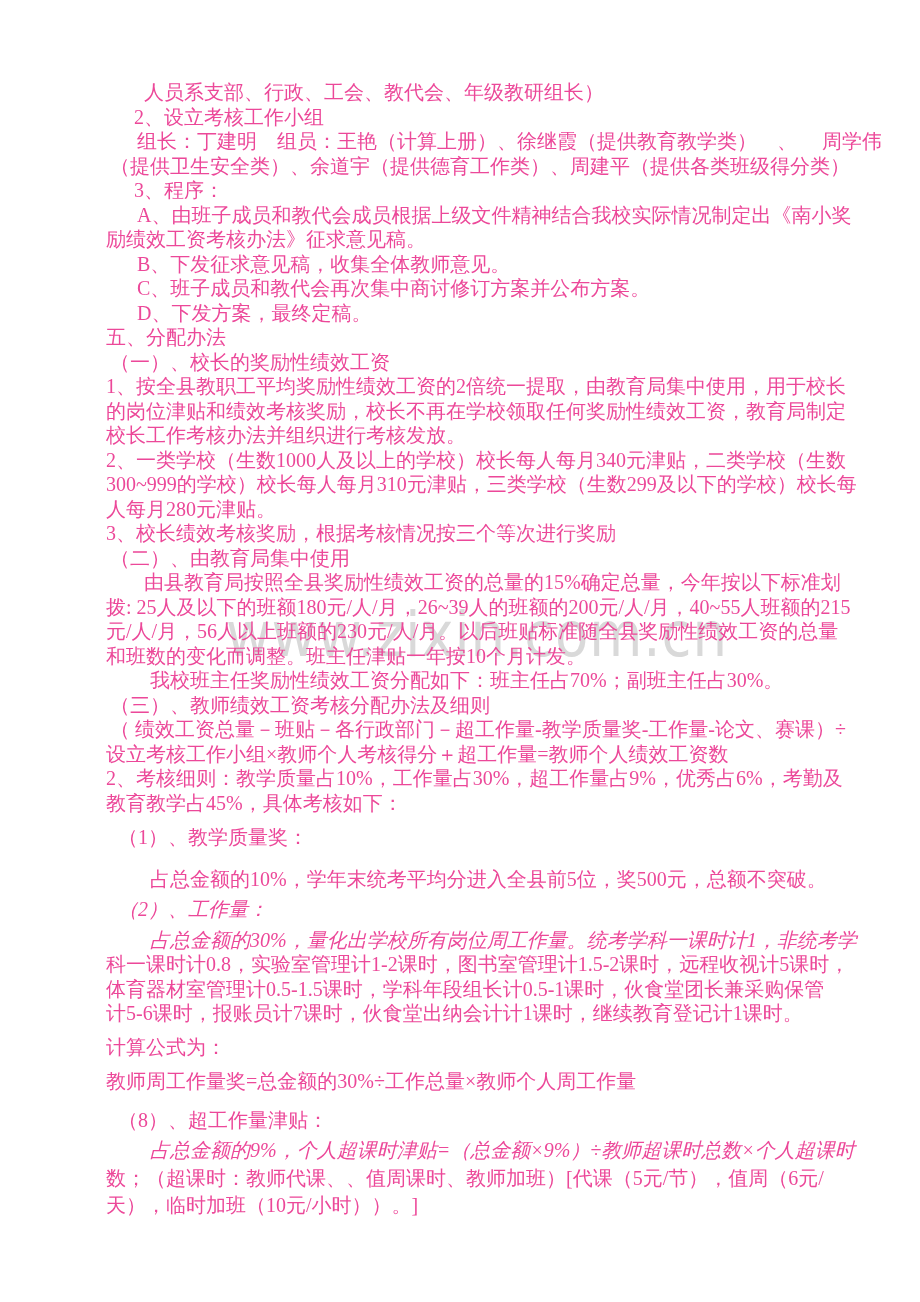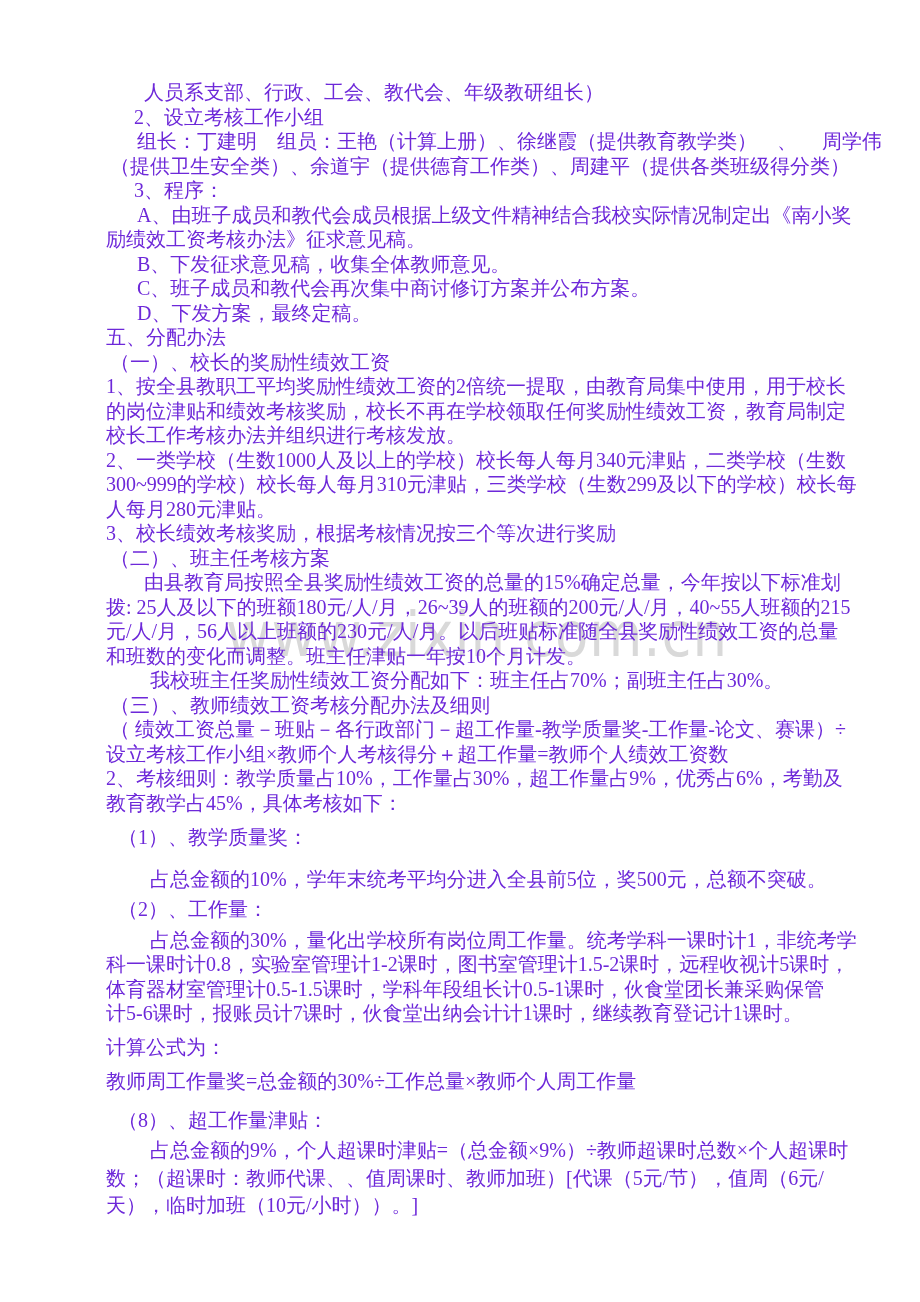--- a/index.html
+++ b/index.html
@@ -29,40 +29,40 @@
     transform-origin: left center;
     white-space: nowrap;
     user-select: none;
   }
   .doc {
     position: absolute;
     left: 106px;
     top: 80px;
     width: 744px;
     z-index: 1;
-    color: #6d28d9;
+    color: #ec4899;
     font-size: 20px;
   }
   .ln {
     height: 24.5px;
     line-height: 24.5px;
     white-space: pre;
   }
   
   .ind-a { padding-left: 38px; }  
   .ind-b { padding-left: 44px; }  
   .ind-c { padding-left: 28px; }  
   .ind-d { padding-left: 31px; }  
   .ind-e { padding-left: 12px; }  
   .ind-f { padding-left: 4px;  }  
   
   .mt2  { margin-top: 17px; }
   .mt3  { margin-top: 3px; }
   .mt4  { margin-top: 10px; }
-  .mt6  { margin-top: 6px; }
+  .mt6  { margin-top: 6px; font-style: italic; }
   .mt9  { margin-top: 9px; }
   .mt14 { margin-top: 14px; }
 </style>
 </head>
 <body>
 
 <div class="page">
   <div class="watermark">www.zixin.com.cn</div>
   <div class="doc">
     <div class="ln ind-a">人员系支部、行政、工会、教代会、年级教研组长）</div>
@@ -77,21 +77,21 @@
     <div class="ln ind-d">D、下发方案，最终定稿。</div>
     <div class="ln">五、分配办法</div>
     <div class="ln ind-f">（一）、校长的奖励性绩效工资</div>
     <div class="ln">1、按全县教职工平均奖励性绩效工资的2倍统一提取，由教育局集中使用，用于校长</div>
     <div class="ln">的岗位津贴和绩效考核奖励，校长不再在学校领取任何奖励性绩效工资，教育局制定</div>
     <div class="ln">校长工作考核办法并组织进行考核发放。</div>
     <div class="ln">2、一类学校（生数1000人及以上的学校）校长每人每月340元津贴，二类学校（生数</div>
     <div class="ln">300~999的学校）校长每人每月310元津贴，三类学校（生数299及以下的学校）校长每</div>
     <div class="ln">人每月280元津贴。</div>
     <div class="ln">3、校长绩效考核奖励，根据考核情况按三个等次进行奖励</div>
-    <div class="ln ind-f">（二）、班主任考核方案</div>
+    <div class="ln ind-f">（二）、由教育局集中使用</div>
     <div class="ln ind-a">由县教育局按照全县奖励性绩效工资的总量的15%确定总量，今年按以下标准划</div>
     <div class="ln">拨: 25人及以下的班额180元/人/月，26~39人的班额的200元/人/月，40~55人班额的215</div>
     <div class="ln">元/人/月，56人以上班额的230元/人/月。以后班贴标准随全县奖励性绩效工资的总量</div>
     <div class="ln">和班数的变化而调整。班主任津贴一年按10个月计发。</div>
     <div class="ln ind-b">我校班主任奖励性绩效工资分配如下：班主任占70%；副班主任占30%。</div>
     <div class="ln ind-f">（三）、教师绩效工资考核分配办法及细则</div>
     <div class="ln ind-f">（ 绩效工资总量－班贴－各行政部门－超工作量-教学质量奖-工作量-论文、赛课）÷</div>
     <div class="ln">设立考核工作小组×教师个人考核得分＋超工作量=教师个人绩效工资数</div>
     <div class="ln">2、考核细则：教学质量占10%，工作量占30%，超工作量占9%，优秀占6%，考勤及</div>
     <div class="ln">教育教学占45%，具体考核如下：</div>

